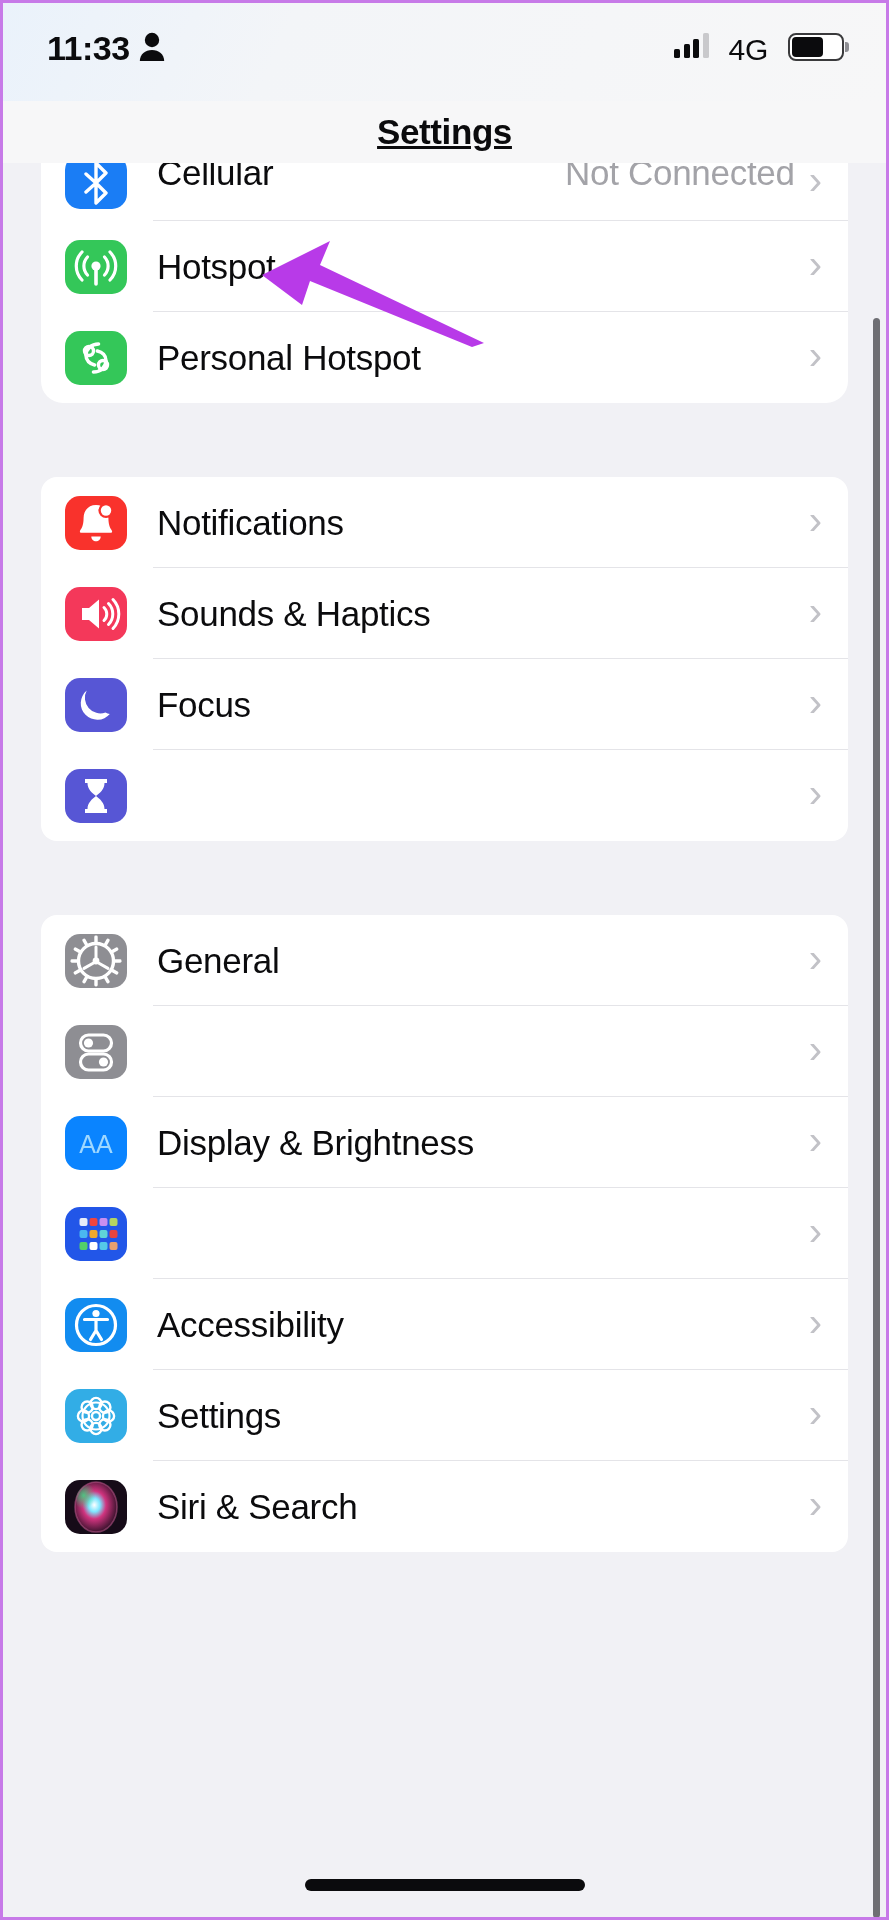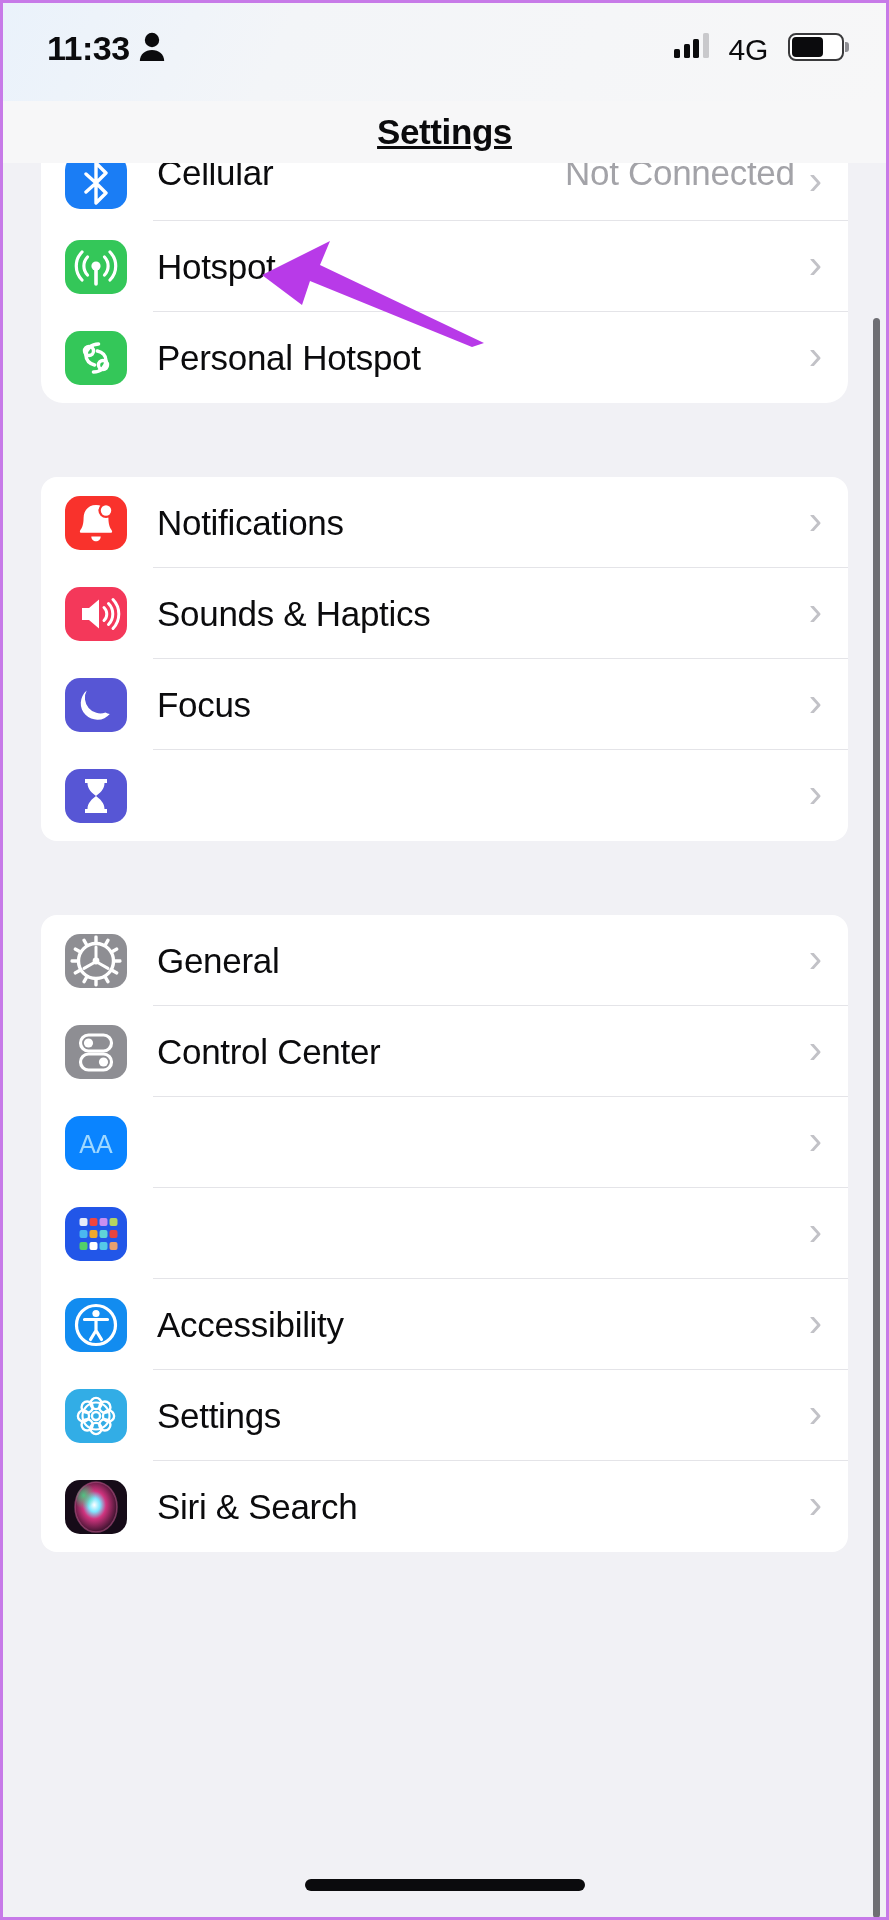--- a/index.html
+++ b/index.html
@@ -293,31 +293,31 @@
         <div class="row">
           <span class="icon">
             <svg width="62" height="62" viewBox="0 0 62 62">
               <rect x="0" y="0" width="62" height="62" rx="15" fill="#8e8e93"></rect>
               <rect x="15.5" y="14" width="31" height="16" rx="8" fill="none" stroke="#fff" stroke-width="3.2"></rect>
               <circle cx="23.5" cy="22" r="4.6" fill="#fff"></circle>
               <rect x="15.5" y="33" width="31" height="16" rx="8" fill="none" stroke="#fff" stroke-width="3.2"></rect>
               <circle cx="38.5" cy="41" r="4.6" fill="#fff"></circle>
             </svg>
           </span>
-          <span class="label">Control Center</span>
           <span class="chev">›</span>
           <span class="sep"></span>
         </div>
         <div class="row">
           <span class="icon">
             <svg width="62" height="62" viewBox="0 0 62 62">
               <rect x="0" y="0" width="62" height="62" rx="15" fill="#0a84ff"></rect>
               <text x="31" y="41" text-anchor="middle" font-family="Liberation Sans, sans-serif" font-size="25" font-weight="500" fill="#9fd8ff">AA</text>
             </svg>
           </span>
+          <span class="label">Display &amp; Brightness</span>
           <span class="chev">›</span>
           <span class="sep"></span>
         </div>
         <div class="row">
           <span class="icon">
             <svg width="62" height="62" viewBox="0 0 62 62">
               <rect x="0" y="0" width="62" height="62" rx="15" fill="#2256e8"></rect>
               <rect x="14.5" y="15" width="8" height="8" rx="2" fill="#e8eef8"></rect>
               <rect x="24.5" y="15" width="8" height="8" rx="2" fill="#f0453f"></rect>
               <rect x="34.5" y="15" width="8" height="8" rx="2" fill="#c98ef0"></rect>

